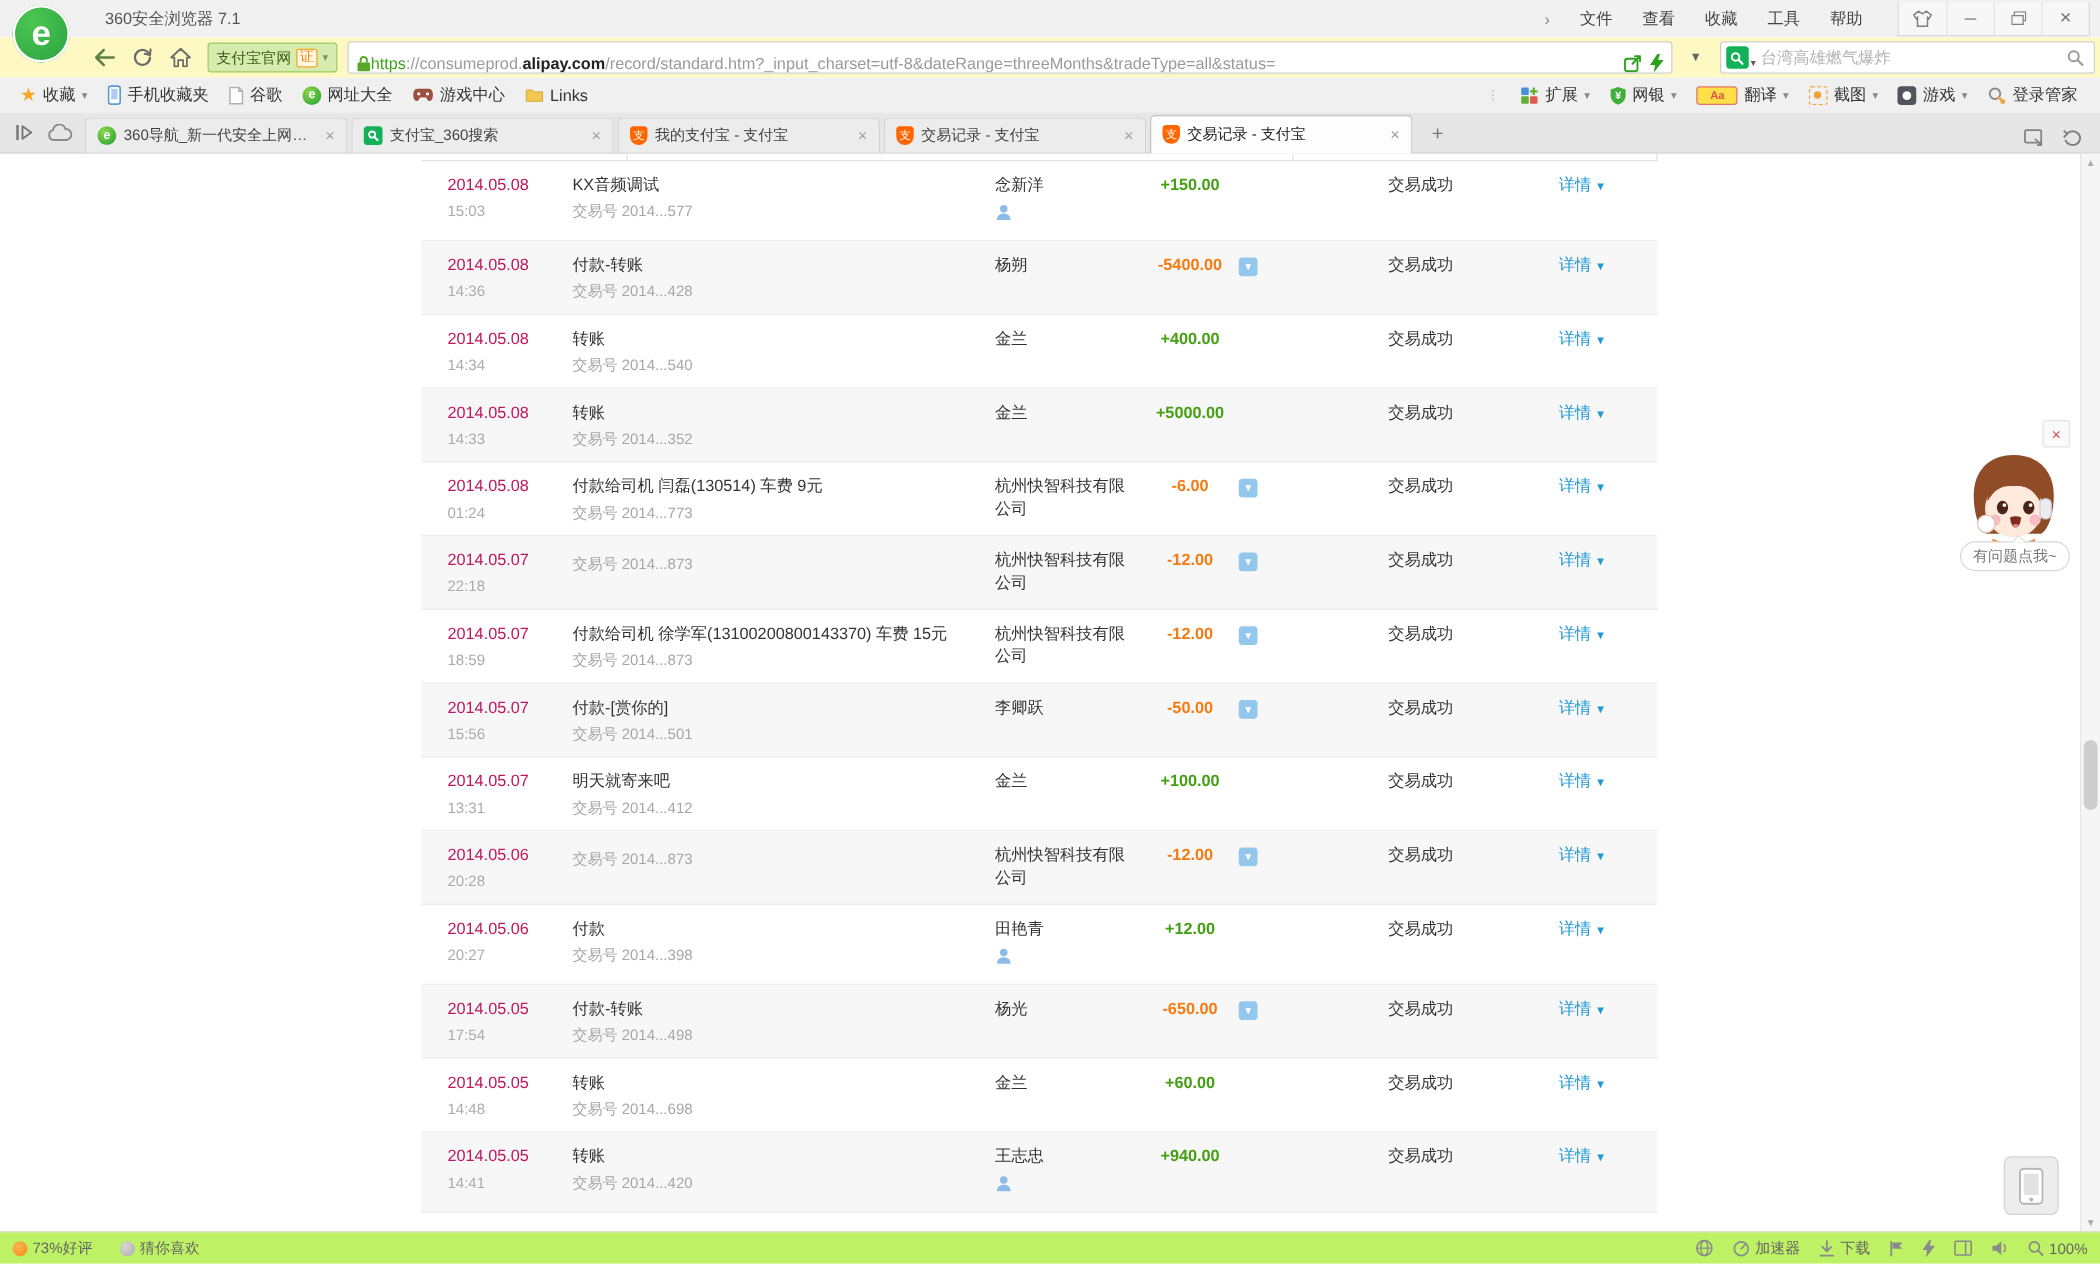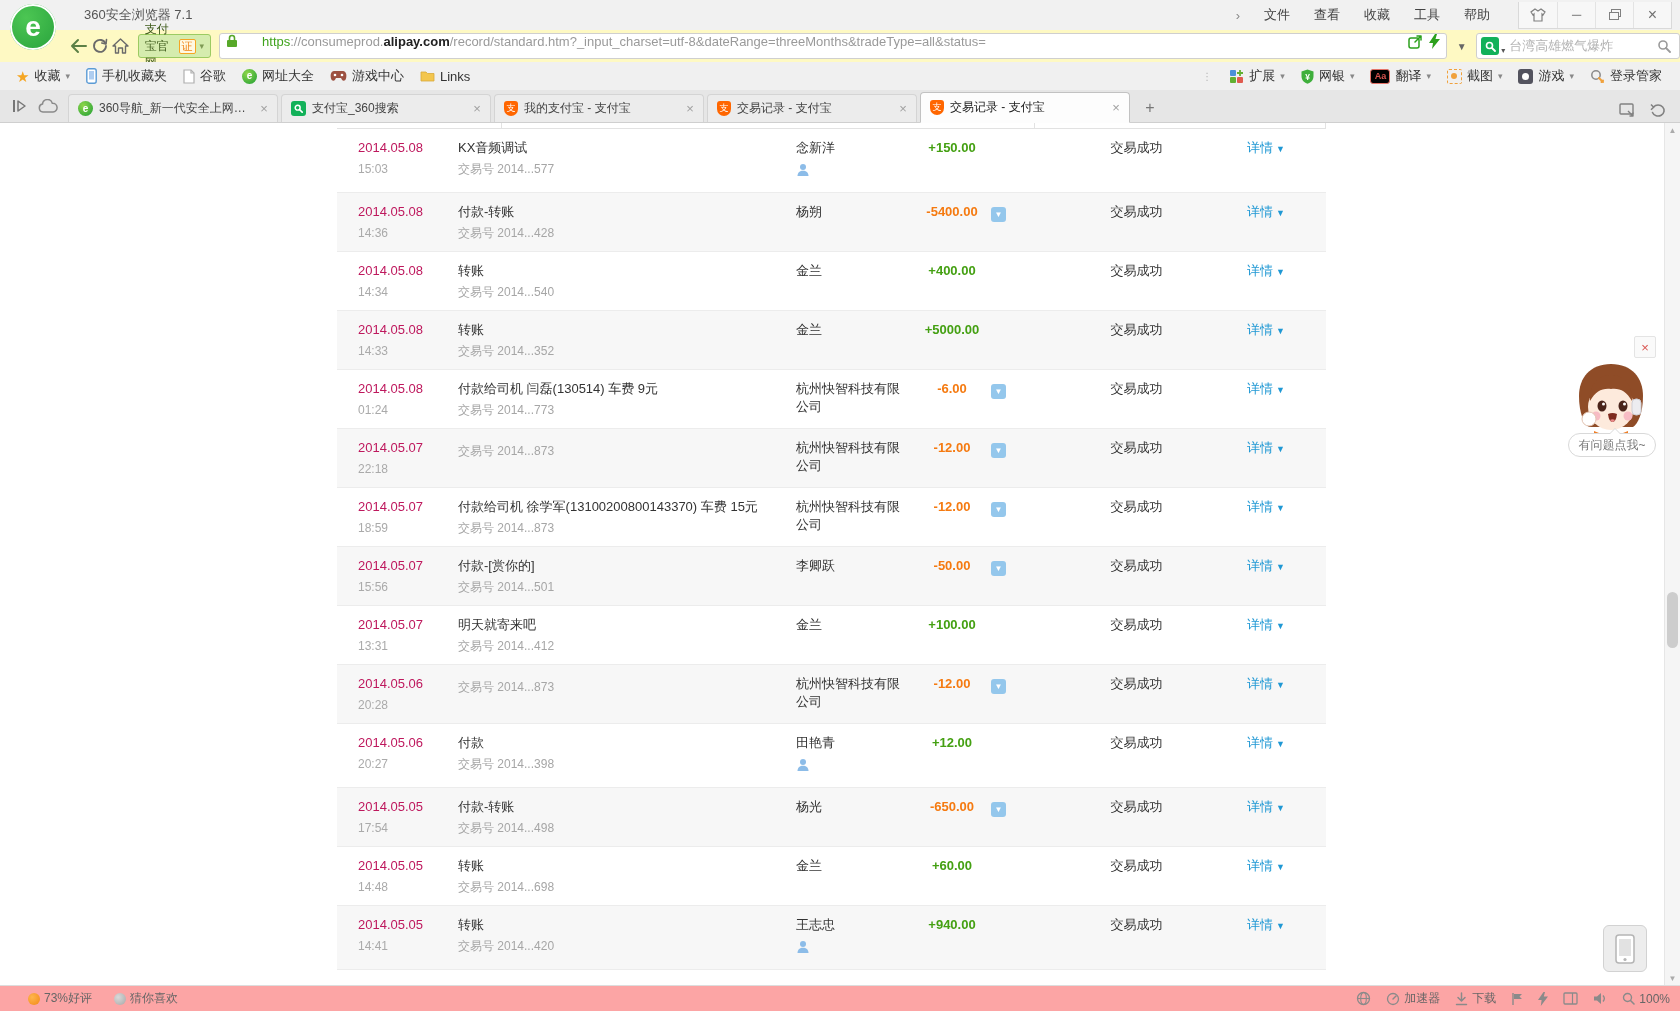--- a/index.html
+++ b/index.html
@@ -19,21 +19,21 @@
   .win-controls{display:flex;align-items:center;margin-left:14px;border:1px solid #d9d9d9;border-top:none;background:#f7f7f7}
   .win-btn{width:38px;height:26px;display:flex;align-items:center;justify-content:center;color:#707070;font-size:13px;border-left:1px solid #e3e3e3}
   .win-btn:first-child{border-left:none}
   
   .urlbar{height:32px;background:#fef9c3;display:flex;align-items:center;padding-left:70px;position:relative}
   .nav-btn{width:28px;height:26px;display:flex;align-items:center;justify-content:center;margin-right:2px}
   .site-badge{height:24px;display:flex;align-items:center;gap:4px;background:#d5ecae;border:1px solid #9ccb62;border-radius:3px;padding:0 6px;margin:0 8px 0 6px}
   .site-badge-label{font-size:12px;color:#3f5c1c}
   .cert-chip{font-size:11px;color:#f08519;background:#fff8e1;border:1px solid #f5a623;border-radius:2px;padding:0 2px;line-height:13px}
   .badge-caret{color:#7e9a55;font-size:9px}
-  .url-box{flex:none;width:1228px;height:26px;background:#fff;border:1px solid #cfcfcf;border-radius:3px;display:flex;align-items:flex-start;padding:0 6px;gap:24px}
+  .url-box{flex:none;width:1060px;height:26px;background:#fff;border:1px solid #cfcfcf;border-radius:3px;display:flex;align-items:flex-end;padding:0 6px;gap:0}
   .url-text{flex:1;font-size:13px;white-space:nowrap;overflow:hidden}
   .url-scheme{color:#3fa31c}.url-dim{color:#9a9a9a}.url-host{color:#222;font-weight:bold}
   .url-actions{display:flex;align-items:center;gap:6px}
   .url-dropdown{width:26px;height:26px;display:flex;align-items:center;justify-content:center;color:#666;font-size:10px;margin-left:6px}
   .search-box{width:300px;height:26px;background:#fff;border:1px solid #cfcfcf;border-radius:3px;display:flex;align-items:center;padding:0 8px 0 4px;gap:4px;margin-left:6px}
   .q-badge{width:18px;height:18px;border-radius:3px;background:#12b159;display:flex;align-items:center;justify-content:center}
   .q-caret{font-size:8px;color:#555;margin-top:8px;margin-left:-2px}
   .search-text{flex:1;font-size:13px;color:#b3b3b3;white-space:nowrap;overflow:hidden}
   
   .bookmarks{height:28px;background:#f0f0f0;display:flex;align-items:center;padding:0 8px;position:relative}
@@ -77,21 +77,21 @@
   .assistant-bubble{position:absolute;right:24px;top:310px;width:88px;height:24px;background:#fff;border:1px solid #d9d9d9;border-radius:12px;font-size:12px;color:#777;display:flex;align-items:center;justify-content:center}
   .assistant-bubble:before{content:"";position:absolute;top:-6px;left:40px;border:6px solid transparent;border-bottom-color:#d9d9d9;border-top:none}
   .assistant-bubble:after{content:"";position:absolute;top:-5px;left:41px;border:5px solid transparent;border-bottom-color:#fff;border-top:none}
   .phone-float{position:absolute;right:33px;bottom:13px;width:44px;height:47px;background:#ededed;border:1px solid #d2d2d2;border-radius:6px;display:flex;align-items:center;justify-content:center}
   
   .scrollbar{position:absolute;right:0;top:0;width:16px;height:862px;background:#f5f5f5;border-left:1px solid #e6e6e6;display:flex;flex-direction:column;align-items:center}
   .sb-arrow{color:#ababab;font-size:8px;height:14px;display:flex;align-items:center}
   .sb-thumb{position:absolute;top:469px;left:2px;width:11px;height:56px;background:#cdcdcd;border-radius:6px}
   .sb-bottom{position:absolute;bottom:0}
   
-  .statusbar{height:26px;background:#fca5a5;border-top:1px solid #ddd;display:flex;align-items:center;padding:0 28px;font-size:12px;color:#666;position:relative}
+  .statusbar{height:26px;background:#bef264;border-top:1px solid #ddd;display:flex;align-items:center;padding:0 10px;font-size:12px;color:#666;position:relative}
   .sb-item{display:flex;align-items:center;gap:4px;margin-right:22px}
   .statusbar-right{position:absolute;right:10px;display:flex;align-items:center;gap:15px}
   .sb-dot{width:12px;height:12px;border-radius:50%}
 </style>
 </head>
 <body>
 
 <div class="titlebar">
   <div class="app-logo">e</div>
   <div class="win-title">360安全浏览器 7.1</div>
@@ -259,21 +259,21 @@
             <svg width="13" height="15" viewBox="0 0 13 15">
               <path d="M6.5 0.5 L12.5 2.5 V7 C12.5 11.5 9.5 13.8 6.5 14.7 C3.5 13.8 0.5 11.5 0.5 7 V2.5 Z" fill="#3faf3c"></path>
               <text x="6.5" y="10.5" text-anchor="middle" font-size="8.5" fill="#fff" font-weight="bold">¥</text>
             </svg>
           </span>
           <span>网银</span>
           <span class="bm-caret">▾</span>
         </span>
         <span class="tb">
           <span class="icon">
-            <span style="width:20px;height:15px;border:1px solid #e57368;border-radius:3px;background:#000000;color:#d9534f;font-size:9px;font-weight:bold;display:inline-flex;align-items:center;justify-content:center">Aa</span>
+            <span style="width:33px;height:15px;border:1px solid #e57368;border-radius:3px;background:#fde047;color:#d9534f;font-size:9px;font-weight:bold;display:inline-flex;align-items:center;justify-content:center">Aa</span>
           </span>
           <span>翻译</span>
           <span class="bm-caret">▾</span>
         </span>
         <span class="tb">
           <span class="icon">
             <span style="width:15px;height:15px;border:1px dashed #f0a13c;border-radius:2px;display:inline-flex;align-items:center;justify-content:center">
               <span style="width:6px;height:6px;border-radius:50%;background:#f0a13c"></span>
             </span>
           </span>

